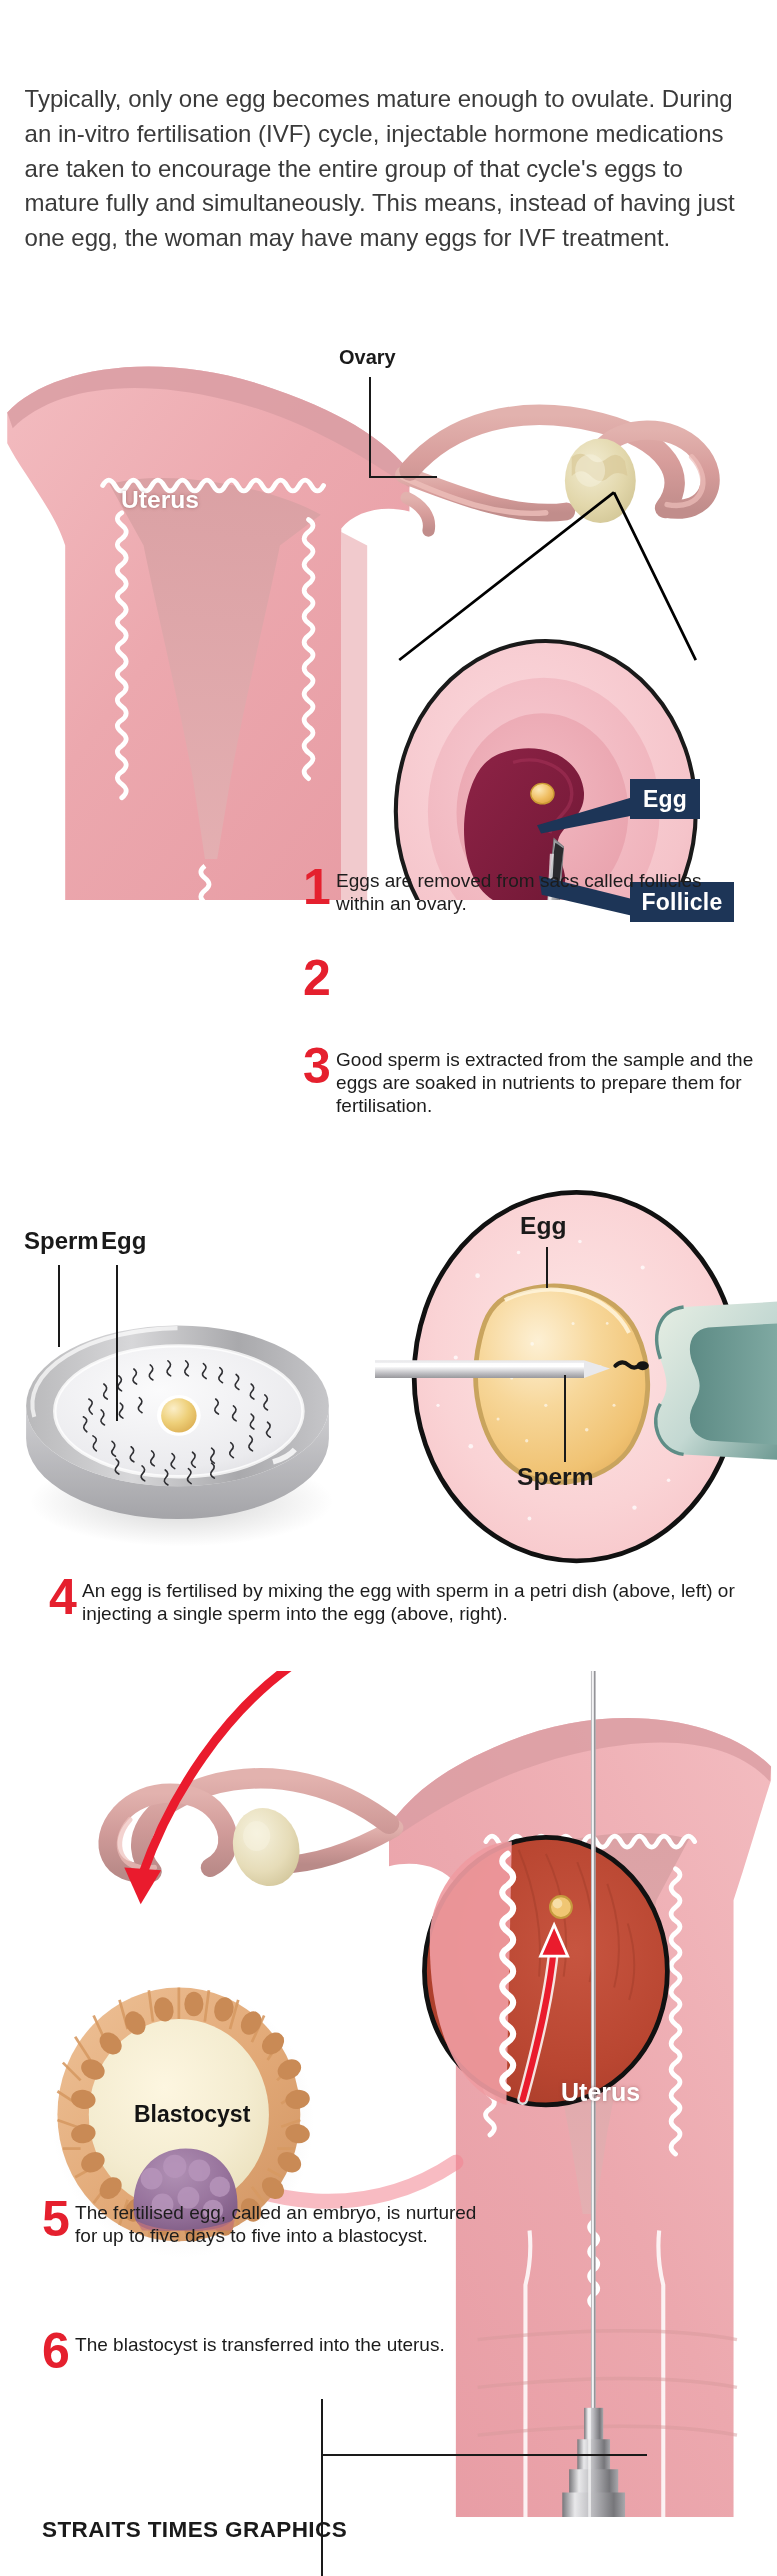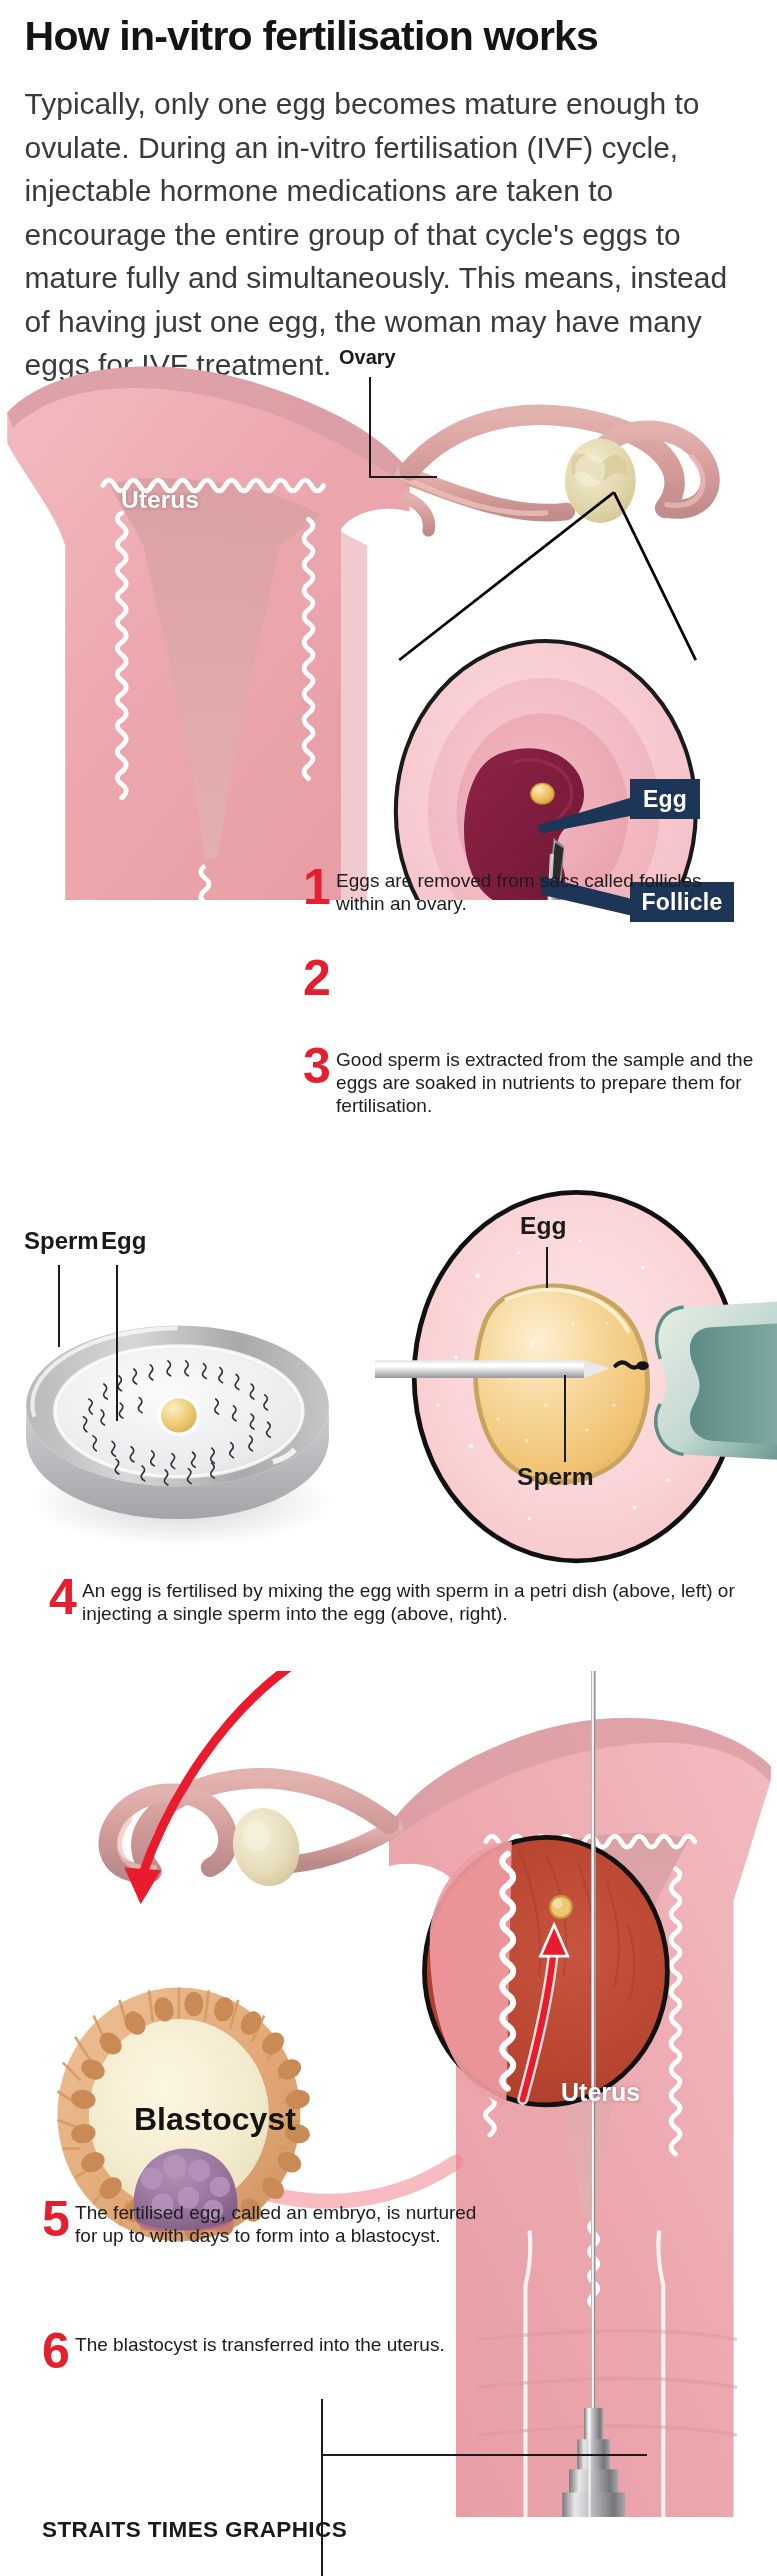--- a/index.html
+++ b/index.html
@@ -13,21 +13,21 @@
   #page { position:absolute; inset:0; }
 
   
   .headline {
     position:absolute; left:24.6px; top:15px; width:723px;
     font-size:41px; font-weight:bold; letter-spacing:-0.8px;
     color:#141414; line-height:1.05;
   }
   .intro {
     position:absolute; left:24.6px; top:82px; width:720px;
-    font-size:30px; line-height:1.45; color:#3a3a3a; font-weight:400;
+    font-size:24px; line-height:1.45; color:#3a3a3a; font-weight:400;
   }
 
   
   .lbl { position:absolute; font-weight:bold; white-space:nowrap; }
   .lbl-dark { color:#1a1a1a; }
   .lbl-white { color:#ffffff; text-shadow:0 0 3.4px rgba(120,60,60,.55);margin-top:16px; }
   .leader { position:absolute; background:#1a1a1a; }
 
   
   .callout {
@@ -51,21 +51,20 @@
   }
 
   .art { position:absolute; }
   .hairline { position:absolute; background:#1a1a1a; }
 </style>
 </head>
 <body>
 
 <div id="page">
 
-  <div class="headline">How in-vitro fertilisation works</div>
   <div class="intro">Typically, only one egg becomes mature enough to ovulate. During an in-vitro fertilisation (IVF) cycle, injectable hormone medications are taken to encourage the entire group of that cycle's eggs to mature fully and simultaneously. This means, instead of having just one egg, the woman may have many eggs for IVF treatment.</div>
 
   <svg class="art" style="left:0px; top:341px; width:778px; height:559px;" viewBox="0 0 1140 820">
     <defs>
       <linearGradient id="utBody" x1="0" y1="0" x2="1" y2="1">
         <stop offset="0" stop-color="#f3bcc0"></stop>
           <stop offset=".45" stop-color="#eca8ae"></stop>
         <stop offset="1" stop-color="#e79ba3"></stop>
       </linearGradient>
       <linearGradient id="utWall" x1="0" y1="0" x2="1" y2="0">
@@ -612,27 +611,27 @@
       <rect x="868" y="0" width="2" height="1086" fill="#fff" opacity=".8"></rect>
 
       <path d="M856 1080 L884 1080 L884 1128 L856 1128 Z" fill="url(#hubG)"></path>
       <path d="M846 1126 L894 1126 L894 1172 L846 1172 Z" fill="url(#hubG)"></path>
       <path d="M834 1170 L906 1170 L906 1206 L834 1206 Z" fill="url(#hubG)"></path>
       <path d="M824 1204 L916 1204 L916 1240 L824 1240 Z" fill="url(#hubG)"></path>
       <rect x="862" y="1080" width="4" height="160" fill="#fafafa" opacity=".7"></rect>
     </g>
   </svg>
 
-  <div class="lbl" style="left:134px; top:2101px; font-size:32px; color:#141414;text-align:right;">Blastocyst</div>
+  <div class="lbl" style="left:134px; top:2101px; font-size:23px; color:#141414;text-align:right;">Blastocyst</div>
 
   <div class="lbl lbl-white" style="left:561px; top:2062px; font-size:25px;">Uterus</div>
 
   <div class="step" style="left:42px; top:2198px; width:437px;">
     <div class="step-num">5</div>
-    <div class="step-txt">The fertilised egg, called an embryo, is nurtured for up to with days to form into a blastocyst.</div>
+    <div class="step-txt">The fertilised egg, called an embryo, is nurtured for up to five days to five into a blastocyst.</div>
   </div>
 
   <div class="step" style="left:42px; top:2330px; width:409px;">
     <div class="step-num">6</div>
     <div class="step-txt">The blastocyst is transferred into the uterus.</div>
   </div>
 
   <div class="hairline" style="left:321px; top:2399px; width:2px; height:193px;"></div>
   <div class="hairline" style="left:321px; top:2454px; width:0px; height:0px;"></div>
   <div class="hairline" style="left:321px; top:2454px; width:0; height:0;"></div>

